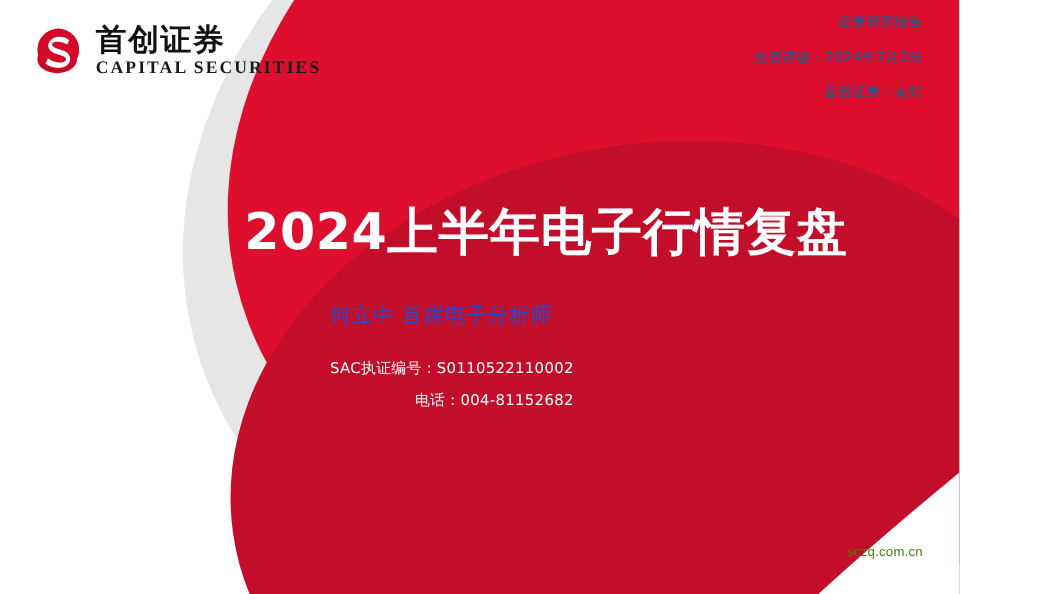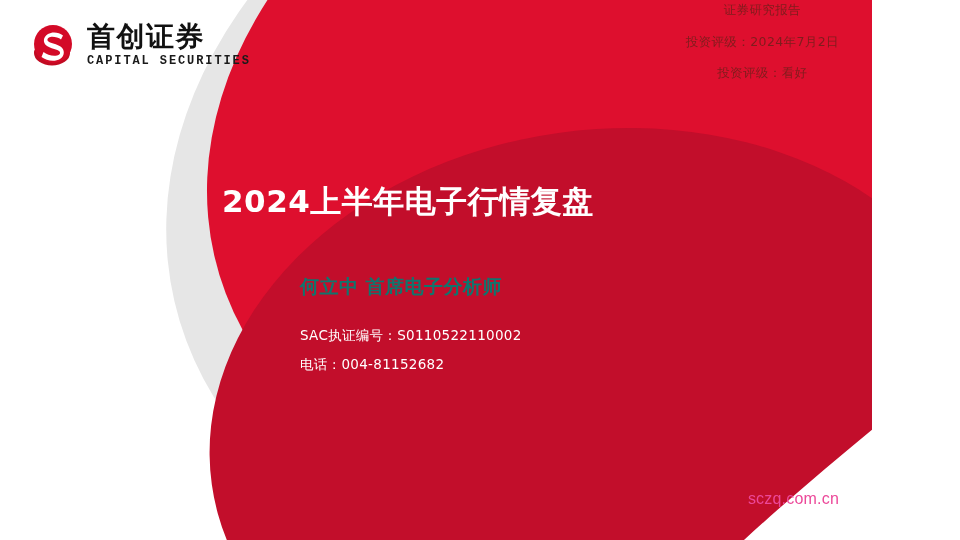--- a/index.html
+++ b/index.html
@@ -50,100 +50,101 @@
   .logo-cn {
     font-size: 28px;
     font-weight: 700;
     color: #111111;
     letter-spacing: 1.5px;
     font-family: "DejaVu Sans", "Liberation Sans", sans-serif;
     white-space: nowrap;
   }
   .logo-en {
     margin-top: 4px;
-    font-size: 12px;
+    font-size: 16px;
     font-weight: 700;
     color: #1a1a1a;
     letter-spacing: 1.9px;
     white-space: nowrap;
-    font-family: Liberation Mono, monospace;
+    font-family: Liberation Serif, serif;
   }
 
   
   .meta {
     position: absolute;
     right: 33px;
-    top: 4px;
-    z-index: 20;
-    text-align: center;
-    color: #7f1d1d;
+    top: 14px;
+    z-index: 20;
+    text-align: right;
+    color: #0369a1;
   }
   .meta-line {
     font-size: 12.5px;
     line-height: 1;
     margin-bottom: 19px;
     white-space: nowrap;
     letter-spacing: 0.4px;
     font-family: "DejaVu Sans", "Liberation Sans", sans-serif;
   }
 
   
   .title {
     position: absolute;
     left: 222px;
     top: 184px;
     z-index: 20;
     color: #ffffff;
-    font-size: 31px;
+    font-size: 46px;
     font-weight: 700;
     letter-spacing: 0.5px;
     white-space: nowrap;
     line-height: 1.15;
     font-family: "DejaVu Sans", "Liberation Sans", sans-serif;
   }
 
   
   .author {
     position: absolute;
     left: 300px;
     top: 274px;
     z-index: 20;
-    color: #0f766e;
+    color: #1d4ed8;
     font-size: 19px;
-    font-weight: 700;
+    font-weight: 400;
     white-space: nowrap;
     letter-spacing: 0.5px;
     font-family: "DejaVu Sans", "Liberation Sans", sans-serif;
   }
 
   
   .contact {
     position: absolute;
     left: 300px;
     top: 329px;
     z-index: 20;
     color: #ffffff;
   }
   .contact-line {
     font-size: 13.5px;
     line-height: 1;
     margin-bottom: 15px;
     white-space: nowrap;
     letter-spacing: 0.3px;
     font-family: "DejaVu Sans", "Liberation Sans", sans-serif;
+    text-align: right;
   }
 
   
   .footer-url {
     position: absolute;
     right: 33px;
     bottom: 32px;
     z-index: 20;
-    color: #ec4899;
-    font-size: 16px;
+    color: #4d7c0f;
+    font-size: 12px;
     letter-spacing: 0.2px;
     white-space: nowrap;
     font-family: "Liberation Sans", sans-serif;
   }
 </style>
 </head>
 <body>
 
 <div id="slide">
 
@@ -185,21 +186,21 @@
     </svg>
     <div class="logo-words">
       <div class="logo-cn">首创证券</div>
       <div class="logo-en">CAPITAL SECURITIES</div>
     </div>
   </div>
 
   <div class="meta">
     <div class="meta-line">证券研究报告</div>
     <div class="meta-line">投资评级：2024年7月2日</div>
-    <div class="meta-line">投资评级：看好</div>
+    <div class="meta-line">首创证券：看好</div>
   </div>
 
   <div class="title">2024上半年电子行情复盘</div>
 
   <div class="author">何立中  首席电子分析师</div>
 
   <div class="contact">
     <div class="contact-line">SAC执证编号：S0110522110002</div>
     <div class="contact-line">电话：004-81152682</div>
   </div>

